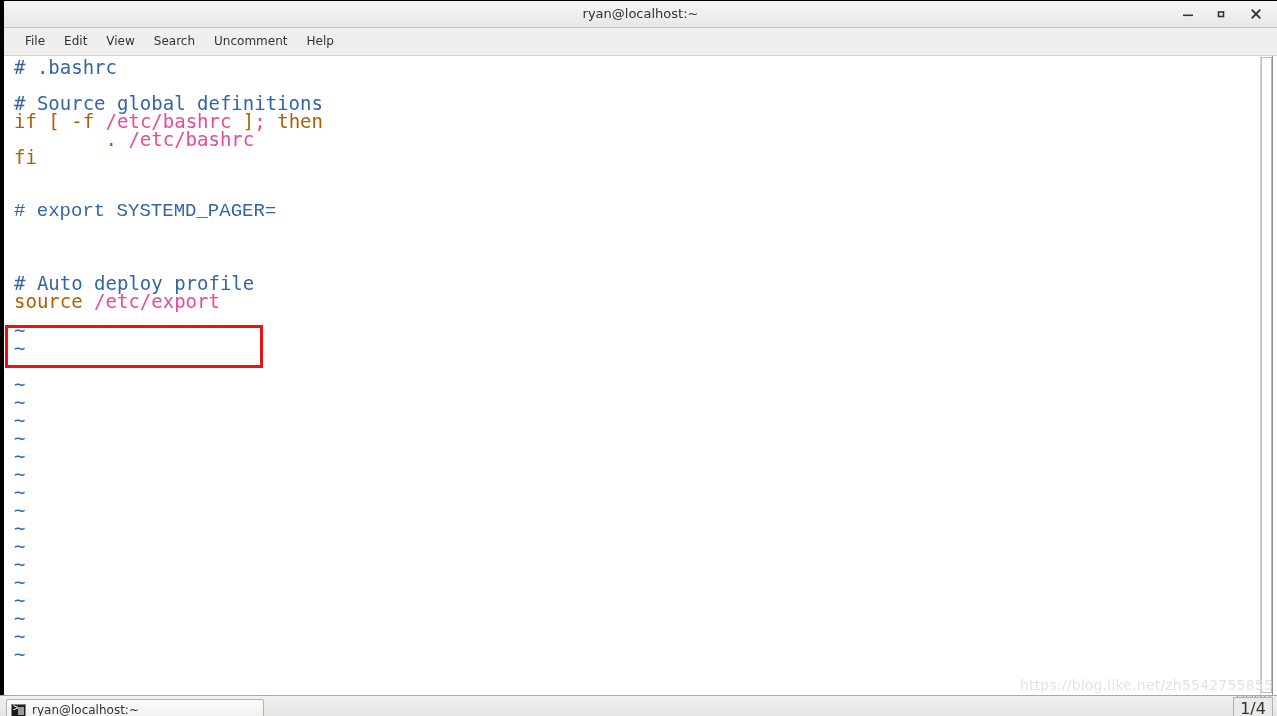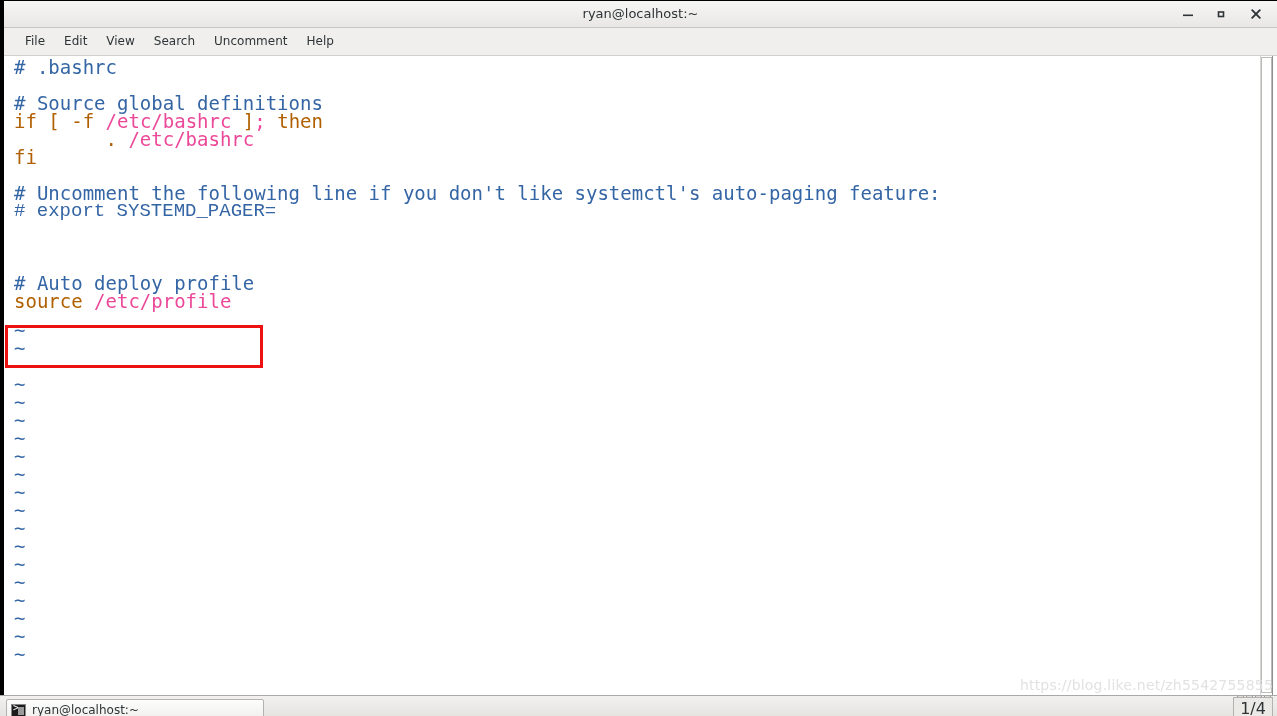--- a/index.html
+++ b/index.html
@@ -298,26 +298,25 @@
 
   <div id="terminal">
     <div id="term-inner">
         <div class="tline" style="top: 2px;"><span class="cm"># .bashrc</span></div>
         <div class="tline" style="top: 20px;"></div>
         <div class="tline" style="top: 38px;"><span class="cm"># Source global definitions</span></div>
         <div class="tline" style="top: 56px;"><span class="kw">if</span><span class="tx"> </span><span class="kw">[</span><span class="tx"> </span><span class="kw">-f</span><span class="tx"> /etc/bashrc </span><span class="kw">]</span><span class="tx">; </span><span class="kw">then</span></div>
         <div class="tline" style="top: 74px;"><span class="tx">        </span><span class="kw">.</span><span class="tx"> /etc/bashrc</span></div>
         <div class="tline" style="top: 92px;"><span class="kw">fi</span></div>
         <div class="tline" style="top: 110px;"></div>
-        <div class="tline" style="top: 128px;"><span class="cm"># Uncomment the following line if you don't like systemctl's auto-paging feature:</span></div>
         <div class="tline" style="top: 146px; font-family: Liberation Mono, monospace;"><span class="cm"># export SYSTEMD_PAGER=</span></div>
         <div class="tline" style="top: 164px;"></div>
         <div class="tline" style="top: 200px;"></div>
         <div class="tline" style="top: 218px;"><span class="cm"># Auto deploy profile</span></div>
-        <div class="tline" style="top: 236px;"><span class="kw">source</span><span class="tx"> /etc/profile</span></div>
+        <div class="tline" style="top: 236px;"><span class="kw">source</span><span class="tx"> /etc/export</span></div>
         <div class="tline" style="top: 265px;"><span class="tilde">~</span></div>
         <div class="tline" style="top: 283px;"><span class="tilde">~</span></div>
         <div class="tline" style="top: 301px;"><span class="tilde">~</span></div>
         <div class="tline" style="top: 319px;"><span class="tilde">~</span></div>
         <div class="tline" style="top: 337px;"><span class="tilde">~</span></div>
         <div class="tline" style="top: 355px;"><span class="tilde">~</span></div>
         <div class="tline" style="top: 373px;"><span class="tilde">~</span></div>
         <div class="tline" style="top: 391px;"><span class="tilde">~</span></div>
         <div class="tline" style="top: 409px;"><span class="tilde">~</span></div>
         <div class="tline" style="top: 427px;"><span class="tilde">~</span></div>

